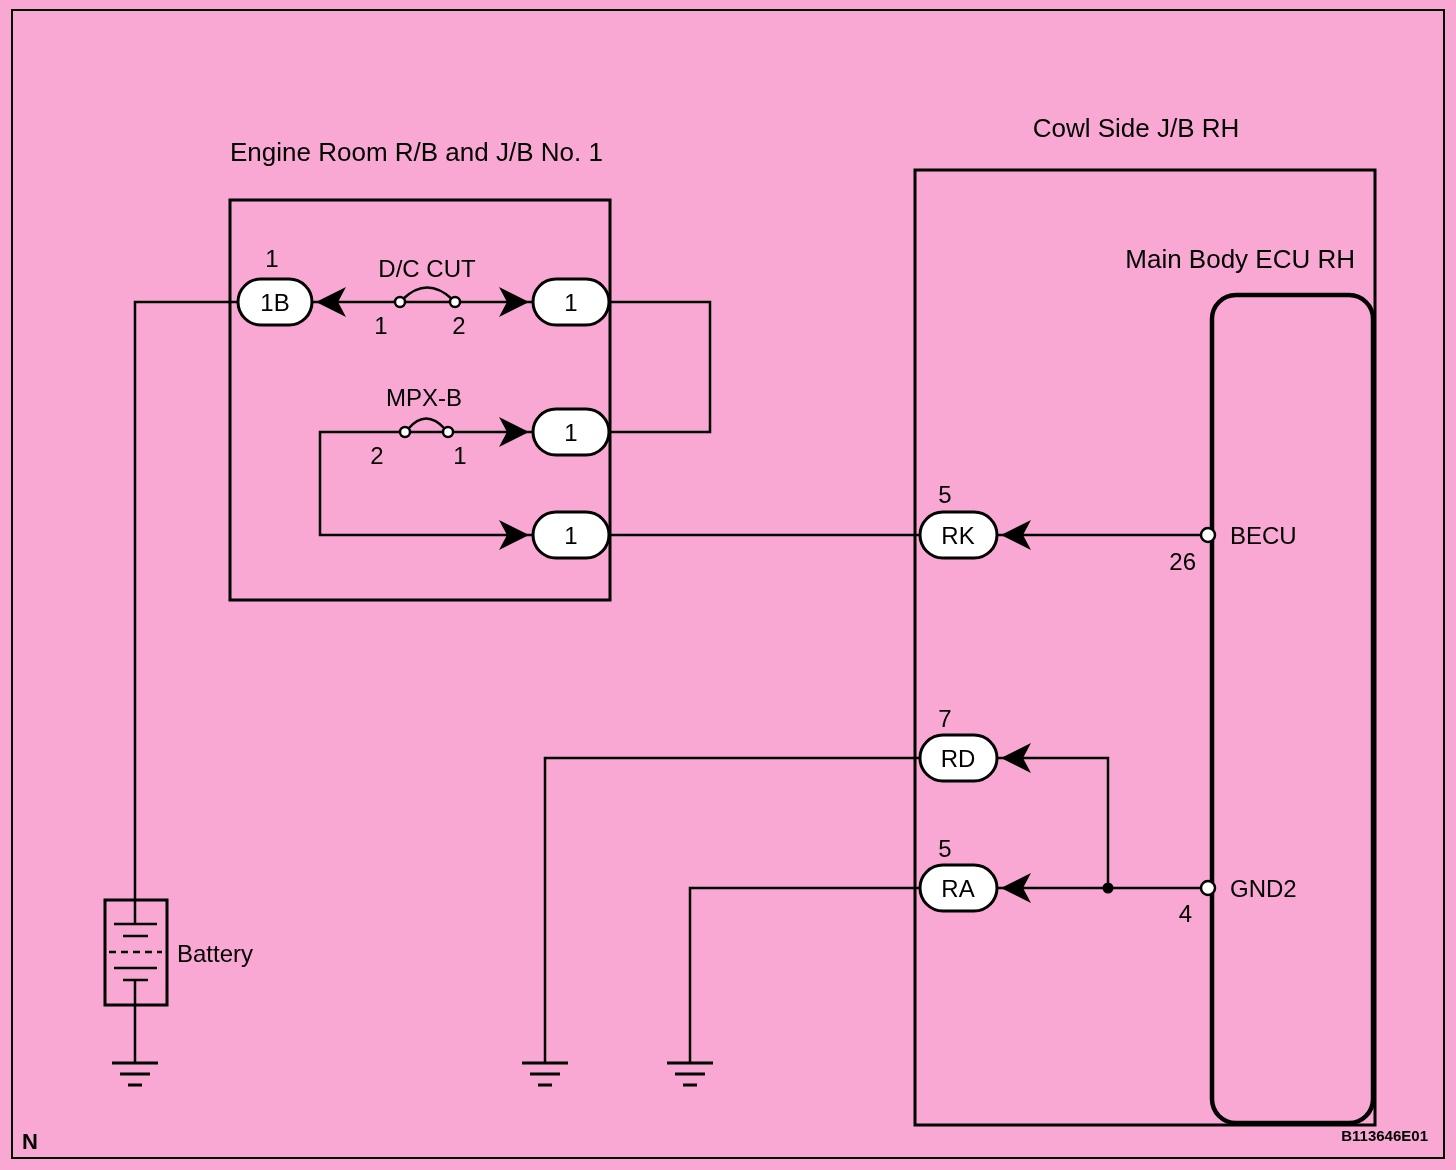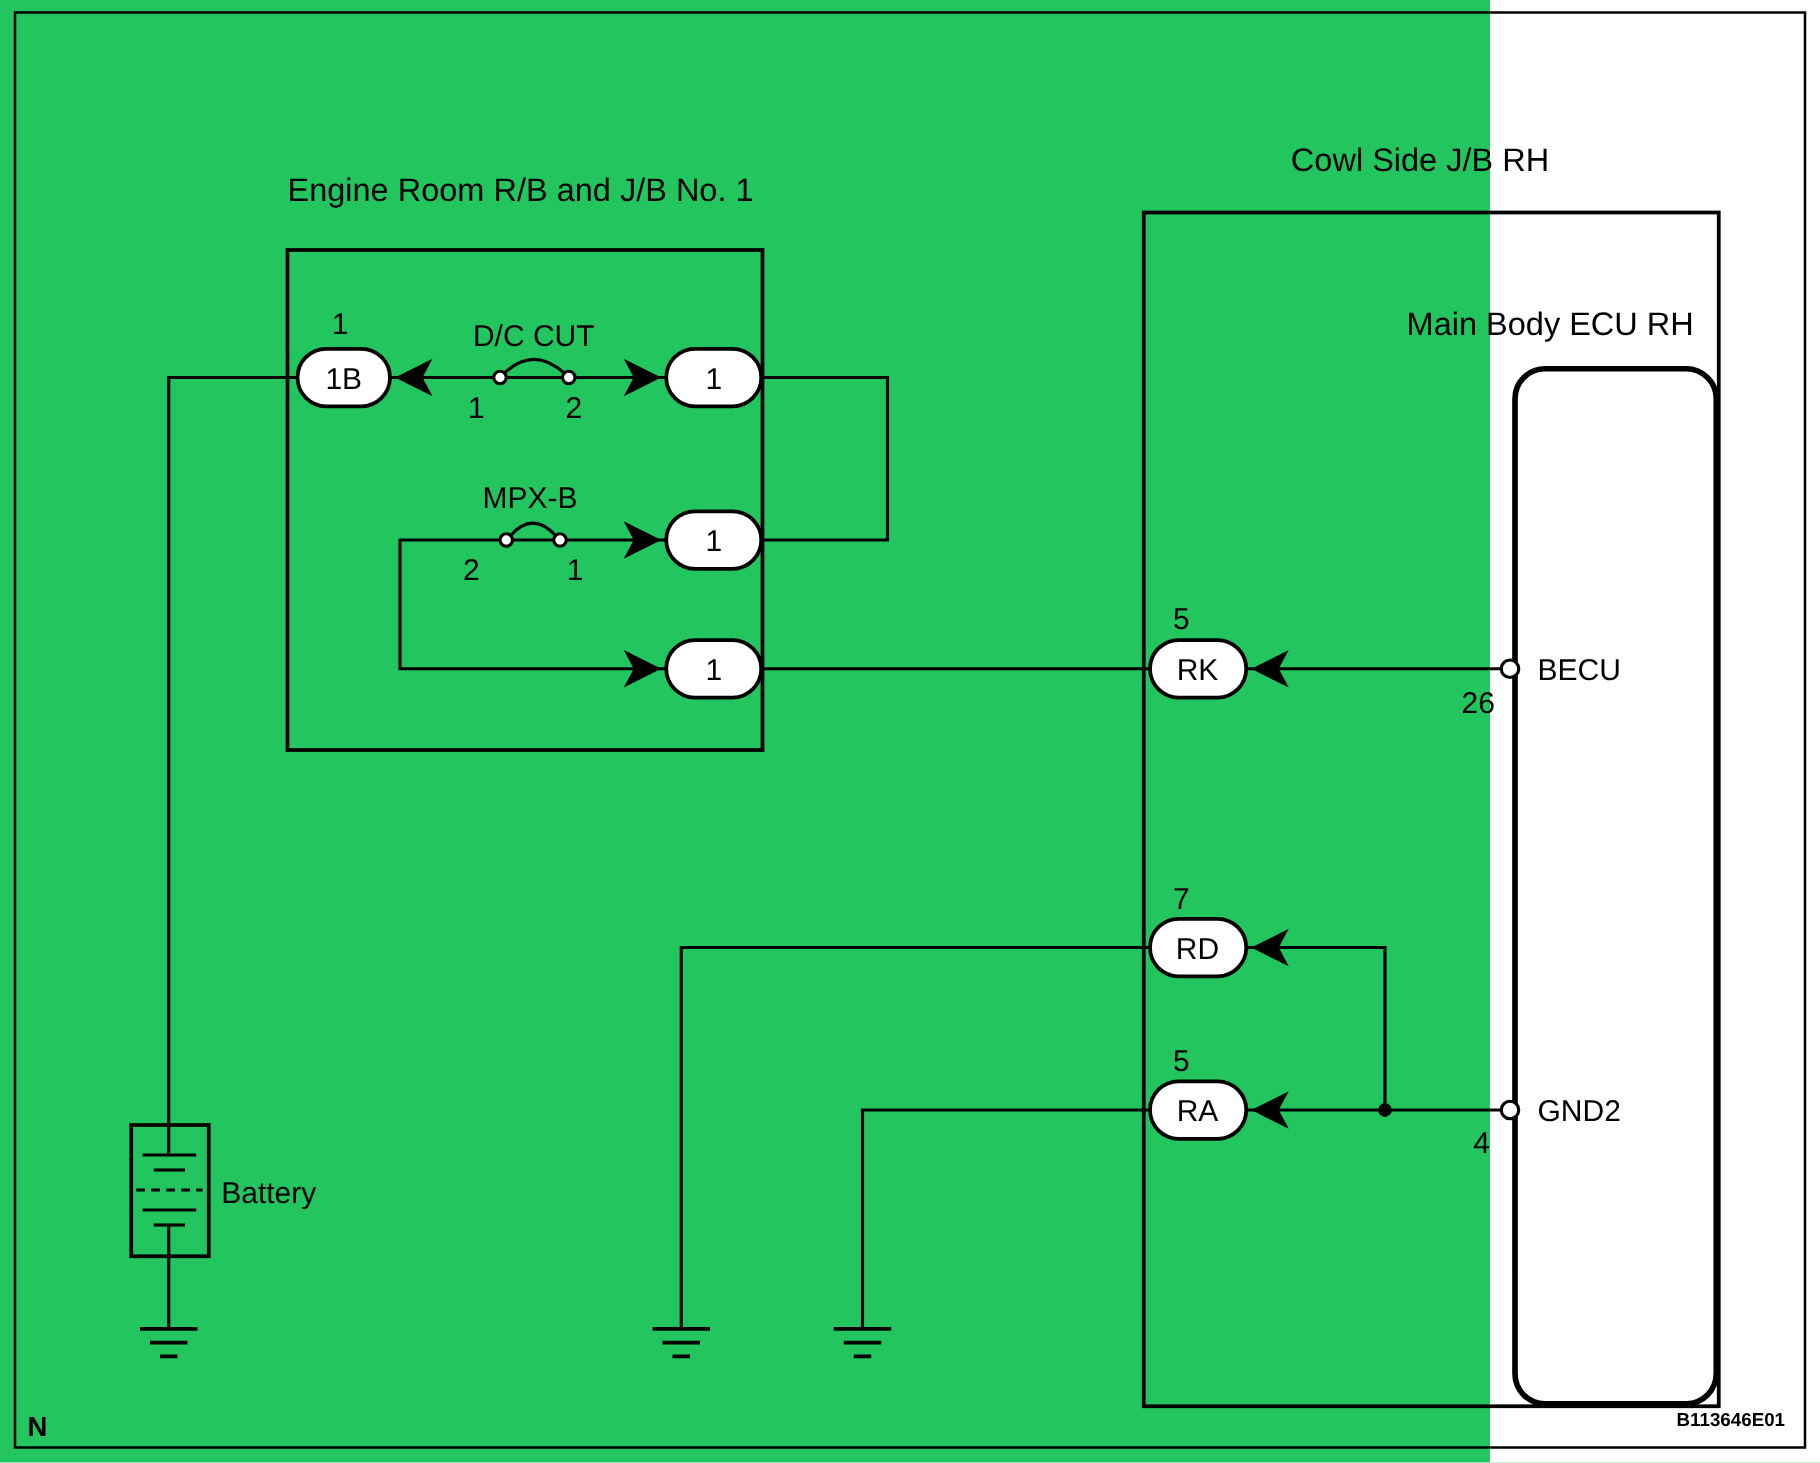--- a/index.html
+++ b/index.html
@@ -1,24 +1,24 @@
 <!DOCTYPE html>
 <html><head>
 <meta charset="utf-8">
 <style>
   html, body {
     margin: 0;
     padding: 0;
     background: #ffffff;
   }
   .stage {
-    width: 1192px;
+    width: 1456px;
     height: 1170px;
     position: relative;
-    background: #22c55e;
+    background: #f9a8d4;
     font-family: "Liberation Sans", sans-serif;
   }
   svg {
     display: block;
   }
   svg text {
     font-family: "Liberation Sans", sans-serif;
     fill: #000000;
   }
   .t-title { font-size: 26px; }

